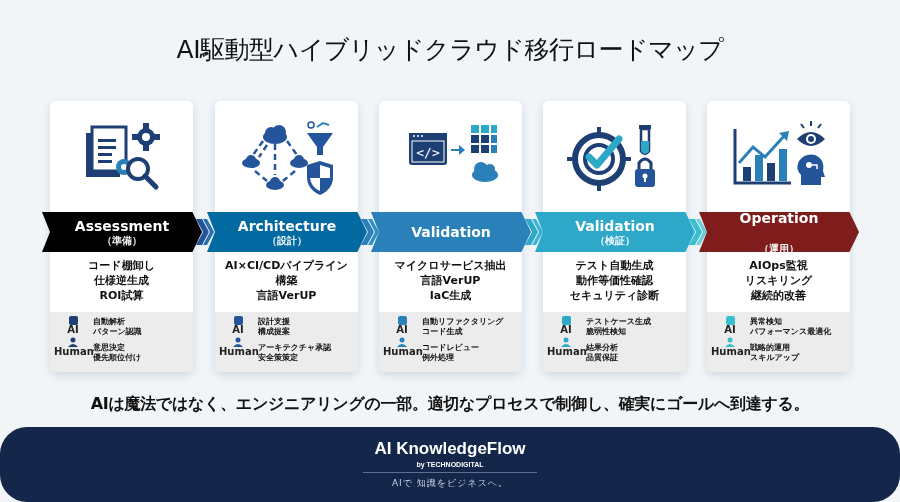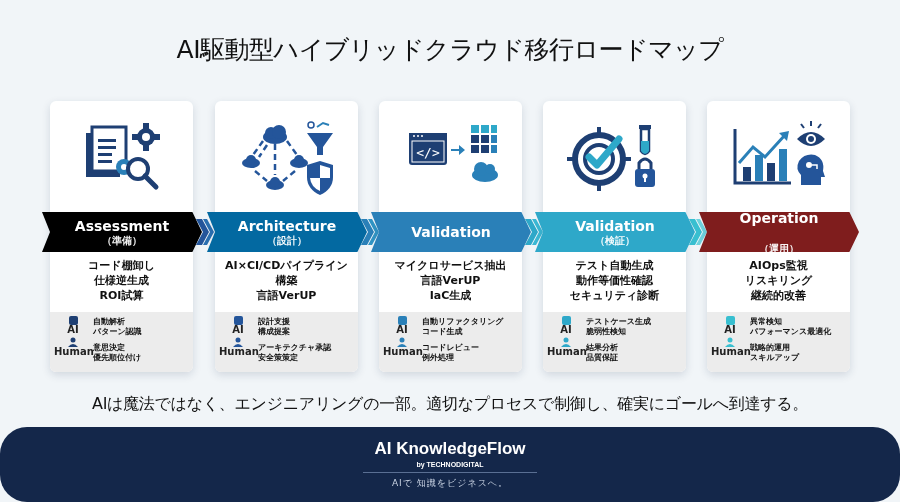--- a/index.html
+++ b/index.html
@@ -52,21 +52,21 @@
   .role-col .lbl-h { display: block; line-height: 10px; }
   .role-text {
     position: absolute; left: 43px; top: 5px; font-size: 8px; line-height: 10px; color: #111; font-weight: bold;
   }
   .role-text .grp2 { margin-top: 6px; }
   .connector {
     position: absolute; top: 219px; width: 18px; height: 26px;
   }
   .quote {
     position: absolute; top: 394px; left: 0; width: 900px; text-align: center;
-    font-size: 16px; font-weight: normal; color: #111; letter-spacing: -0.3px;
+    font-size: 16px; font-weight: bold; color: #111; letter-spacing: -0.3px;
   }
   .footer {
     position: absolute; top: 427px; left: 0; width: 900px; height: 75px;
     background: #14274a; color: #fff; text-align: center; border-radius: 27px;
   }
   .footer .brand { position: absolute; top: 12px; width: 100%; font-size: 17px; font-weight: bold; font-family: "Liberation Sans", sans-serif; }
   .footer .by { position: absolute; top: 34px; width: 100%; font-size: 7px; font-weight: bold; font-family: "Liberation Sans", sans-serif; }
   .footer .rule { position: absolute; top: 45px; left: 363px; width: 174px; height: 1px; background: #5a6f93; }
   .footer .tag { position: absolute; top: 50px; width: 100%; font-size: 9px; color: #c9d3e3; letter-spacing: 1px; }
 </style>

